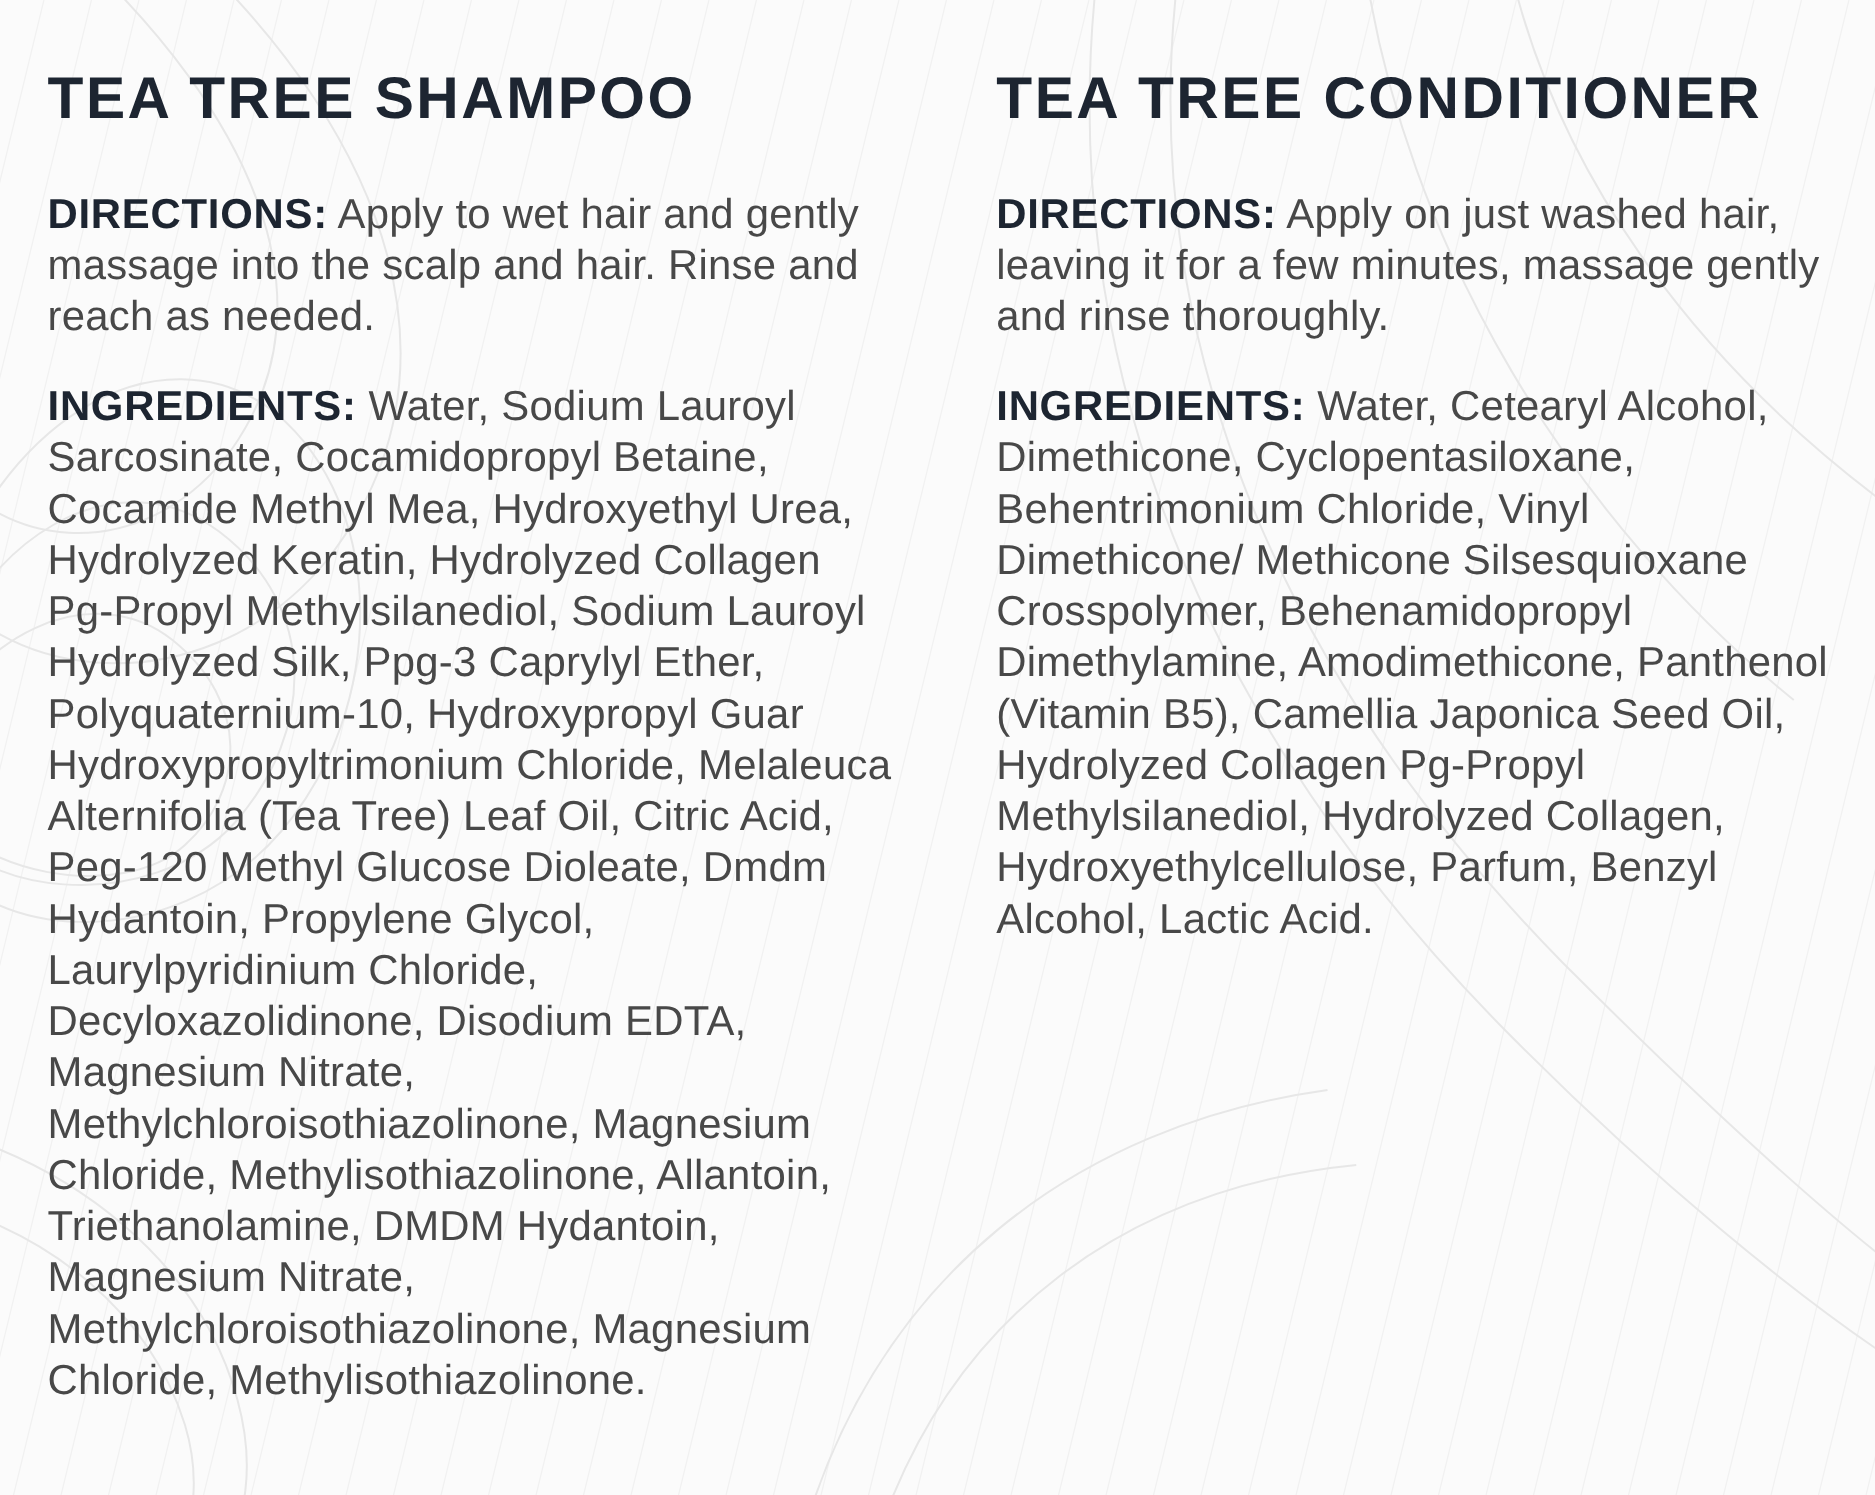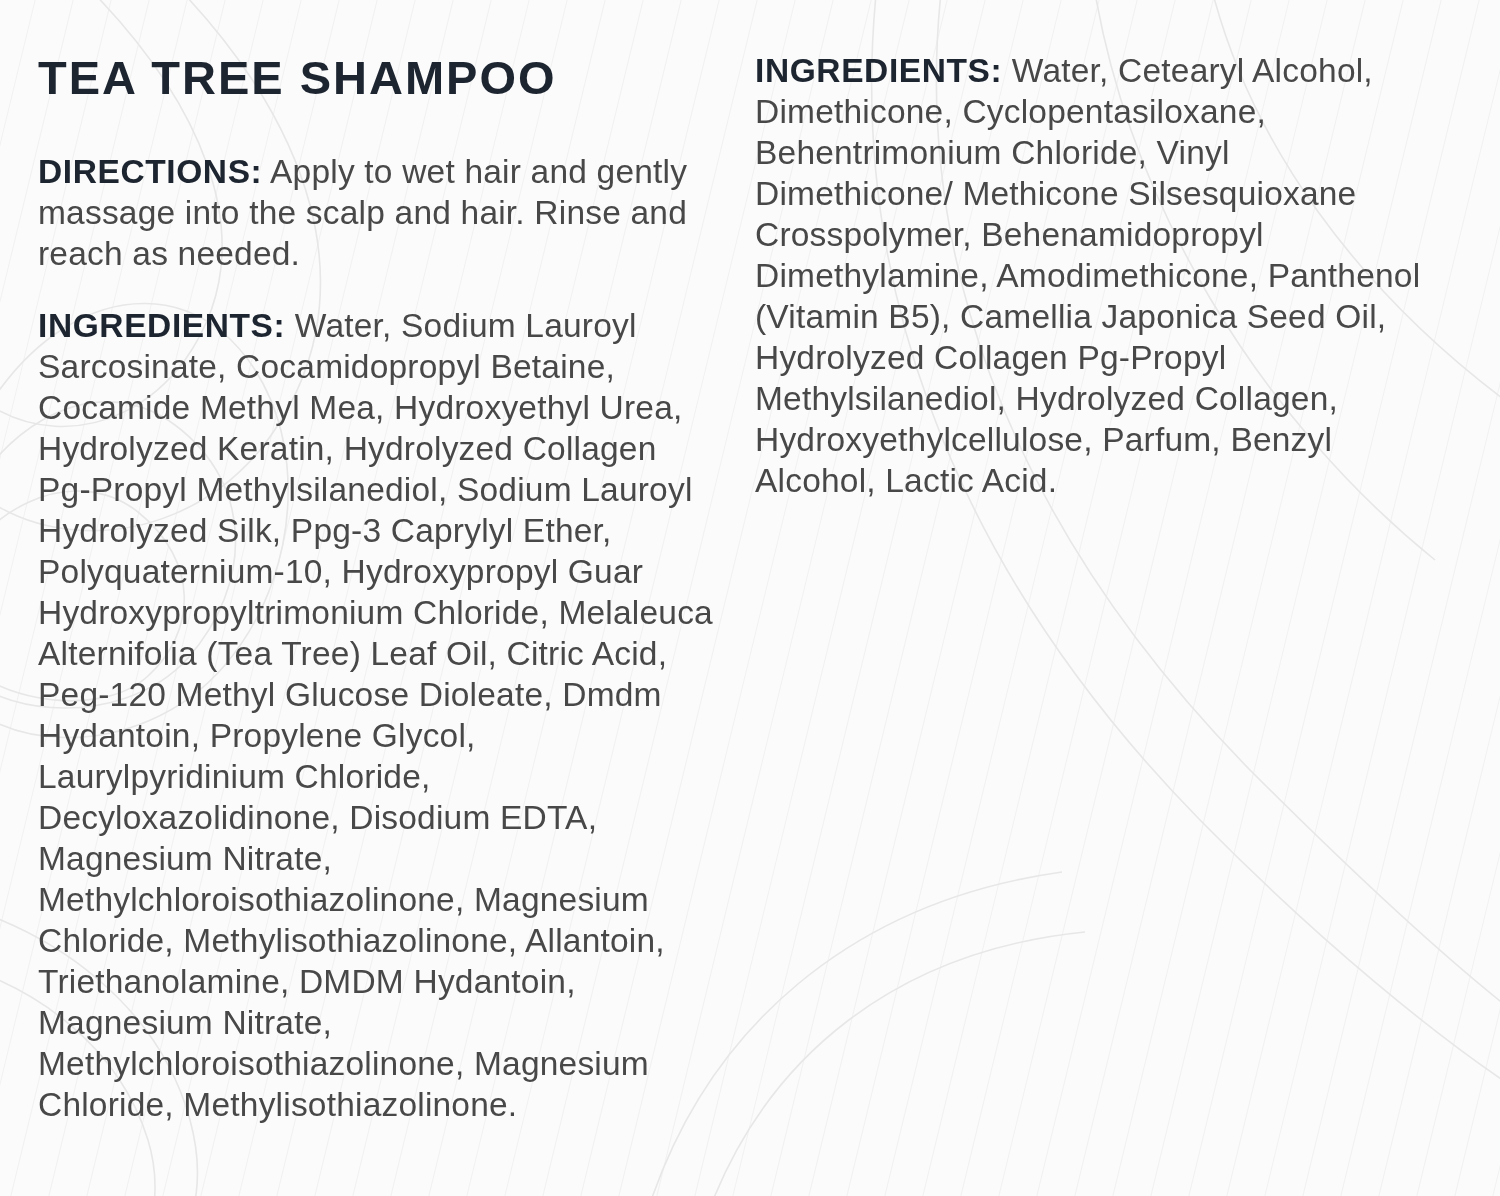--- a/index.html
+++ b/index.html
@@ -12,21 +12,21 @@
   }
   .bg-svg {
     position: absolute;
     left: 0; top: 0;
     width: 1500px; height: 1196px;
     pointer-events: none;
   }
   .page {
     position: relative;
     display: flex;
-    gap: 40px;
+    gap: 82px;
     padding: 50px 30px 0 38px;
   }
   .col { width: 677px; flex: 0 0 677px; }
   .panel-title {
     font-size: 47px;
     font-weight: bold;
     letter-spacing: 2px;
     color: #1d2531;
     margin-bottom: 46px;
     white-space: nowrap;
@@ -124,19 +124,21 @@
 
   <div class="col">
     <h1 class="panel-title">TEA TREE SHAMPOO</h1>
 
     <p class="body-par"><span class="label">DIRECTIONS:</span> <span>Apply to wet hair and gently massage into the scalp and hair. Rinse and reach as needed.</span></p>
 
     <p class="body-par"><span class="label">INGREDIENTS:</span> <span>Water, Sodium Lauroyl Sarcosinate, Cocamidopropyl Betaine, Cocamide Methyl Mea, Hydroxyethyl Urea, Hydrolyzed Keratin, Hydrolyzed Collagen Pg-Propyl Methylsilanediol, Sodium Lauroyl Hydrolyzed Silk, Ppg-3 Caprylyl Ether, Polyquaternium-10, Hydroxypropyl Guar Hydroxypropyltrimonium Chloride, Melaleuca Alternifolia (Tea Tree) Leaf Oil, Citric Acid, Peg-120 Methyl Glucose Dioleate, Dmdm Hydantoin, Propylene Glycol, Laurylpyridinium Chloride, Decyloxazolidinone, Disodium EDTA, Magnesium Nitrate, Methylchloroisothiazolinone, Magnesium Chloride, Methylisothiazolinone, Allantoin, Triethanolamine, DMDM Hydantoin, Magnesium Nitrate, Methylchloroisothiazolinone, Magnesium Chloride, Methylisothiazolinone.</span></p>
   </div>
 
   <div class="col">
+    <h1 class="panel-title">TEA TREE CONDITIONER</h1>
 
+    <p class="body-par"><span class="label">DIRECTIONS:</span> <span>Apply on just washed hair, leaving it for a few minutes, massage gently and rinse thoroughly.</span></p>
 
     <p class="body-par"><span class="label">INGREDIENTS:</span> <span>Water, Cetearyl Alcohol, Dimethicone, Cyclopentasiloxane, Behentrimonium Chloride, Vinyl Dimethicone/ Methicone Silsesquioxane Crosspolymer, Behenamidopropyl Dimethylamine, Amodimethicone, Panthenol (Vitamin B5), Camellia Japonica Seed Oil, Hydrolyzed Collagen Pg-Propyl Methylsilanediol, Hydrolyzed Collagen, Hydroxyethylcellulose, Parfum, Benzyl Alcohol, Lactic Acid.</span></p>
 
   </div>
 
 </div>
 
 </body></html>

